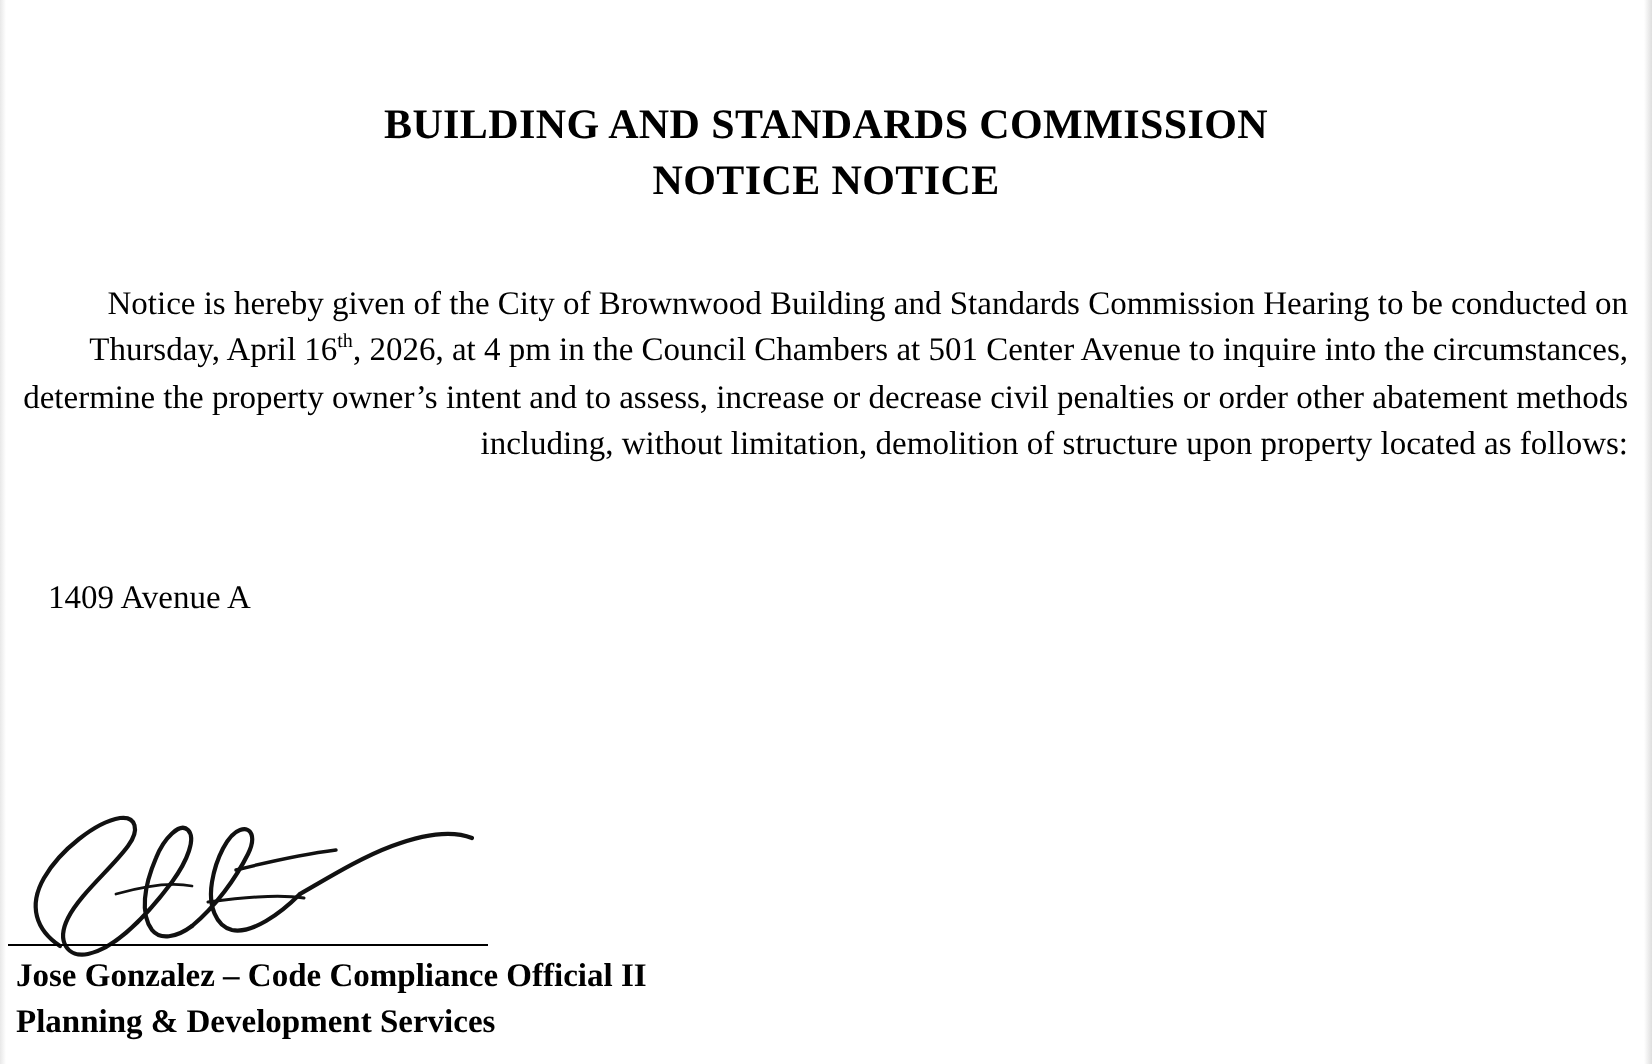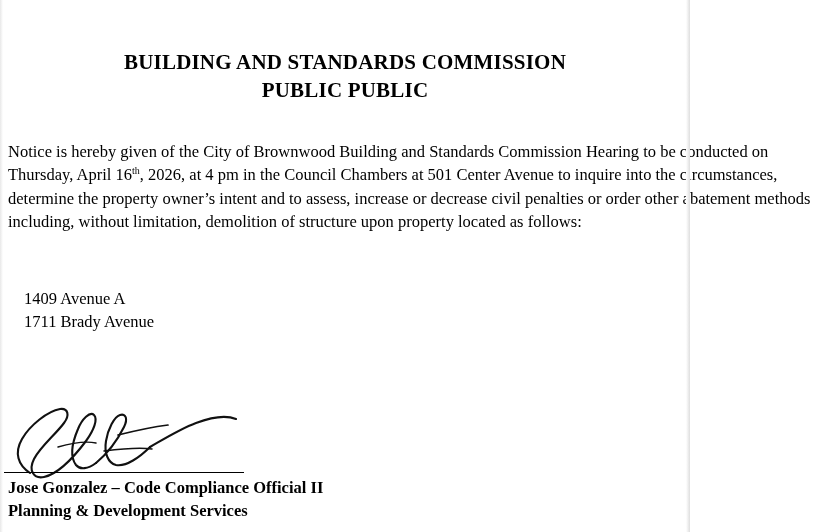--- a/index.html
+++ b/index.html
@@ -9,21 +9,21 @@
   }
   body {
     width: 826px;
     height: 532px;
     overflow: hidden;
     font-family: "Liberation Serif", serif;
     color: #000000;
   }
   .page {
     position: relative;
-    width: 690px;
+    width: 826px;
     height: 532px;
     background: #ffffff;
     box-sizing: border-box;
   }
   
   .page::before {
     content: "";
     position: absolute;
     left: 0; top: 0;
     width: 3px; height: 532px;
@@ -48,21 +48,21 @@
     padding-top: 48px;
   }
   .doc-title .line2 {
     display: block;
   }
   .body-text {
     margin: 0;
     padding: 0 12px 0 8px;
     font-size: 16.5px;
     line-height: 1.42;
-    text-align: left;
+    text-align: right;
   }
   .body-block {
     position: absolute;
     left: 0;
     top: 140px;
     width: 826px;
     box-sizing: border-box;
   }
   sup {
     font-size: 10px;
@@ -116,30 +116,29 @@
     font-weight: bold;
   }
 </style>
 </head>
 <body>
 
 <div class="page">
 
   <h1 class="doc-title">
     <span>BUILDING AND STANDARDS COMMISSION</span>
-    <span class="line2">PUBLIC PUBLIC</span>
+    <span class="line2">NOTICE NOTICE</span>
   </h1>
 
   <div class="body-block">
     <p class="body-text"><span>Notice is hereby given of the City of Brownwood Building and Standards Commission Hearing to be conducted on Thursday, April 16</span><sup>th</sup><span>, 2026, at 4 pm in the Council Chambers at 501 Center Avenue to inquire into the circumstances, determine the property owner’s intent and to assess, increase or decrease civil penalties or order other abatement methods including, without limitation, demolition of structure upon property located as follows:</span></p>
   </div>
 
   <div class="address-block">
     <span class="address-line"><span>1409 Avenue A</span><sup></sup><span></span></span>
-    <span class="address-line"><span>1711 Brady Avenue</span><sup></sup><span></span></span>
   </div>
 
   <div class="signature-area">
     <svg width="300" height="90" viewBox="0 0 300 90" aria-hidden="true">
       <g fill="none" stroke="#111111" stroke-linecap="round" stroke-linejoin="round">
         <path d="M30 78 C18 70 14 58 22 44 C30 30 48 16 60 14 C68 13 70 20 64 28 C56 39 40 52 34 64 C28 76 34 84 44 82 C58 79 74 62 86 46 C94 35 98 24 94 20 C90 16 82 24 78 34 C72 48 70 62 76 70 C80 75 88 74 96 68" stroke-width="2.1"></path>
         <path d="M96 68 C108 58 118 44 124 32 C128 24 126 18 120 20 C114 22 108 34 106 46 C104 58 108 68 116 70 C126 72 140 62 150 52" stroke-width="2.1"></path>
         <path d="M118 40 C134 36 152 32 168 30" stroke-width="1.7"></path>
         <path d="M150 52 C164 44 180 34 196 28 C212 22 226 20 236 24" stroke-width="2.1"></path>
         <path d="M104 56 C120 54 138 52 152 54" stroke-width="1.5"></path>

